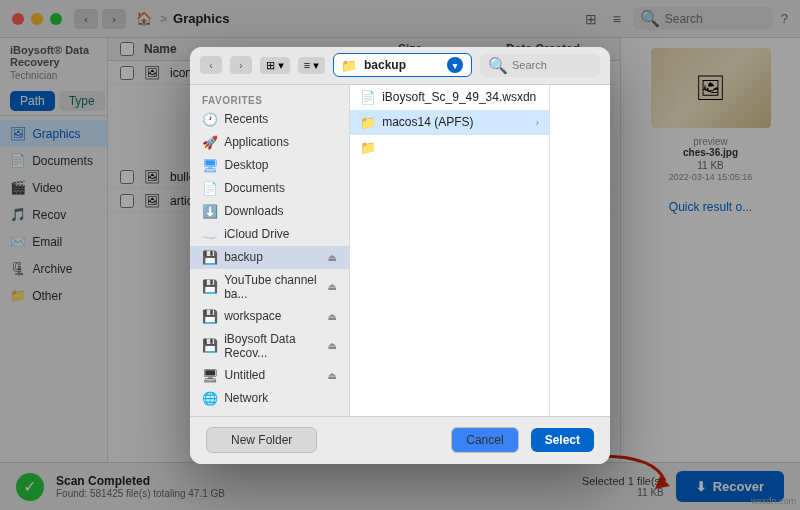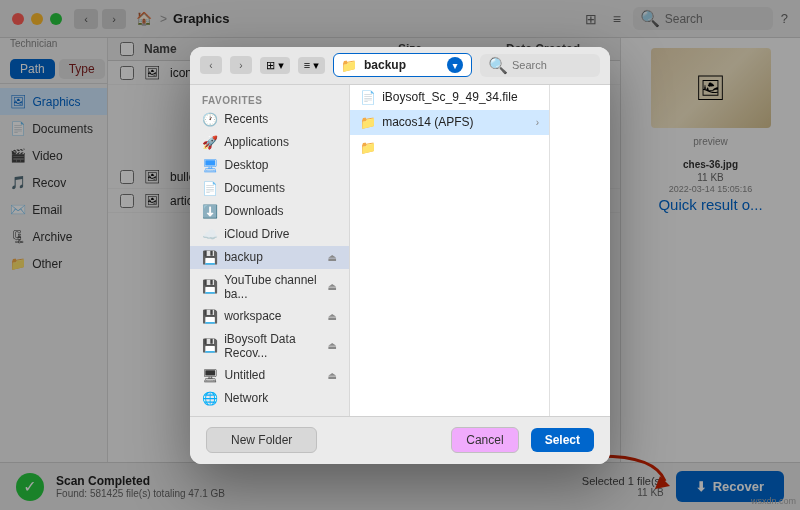--- a/index.html
+++ b/index.html
@@ -154,21 +154,21 @@
       display: flex;
       flex-direction: column;
       overflow: hidden;
     }
     .tab-btn {
       font-size: 12px;
       padding: 3px 10px;
       border-radius: 5px;
       cursor: pointer;
       background: #e0e0e0;
-      color: #7f1d1d;
+      color: #0f766e;
       border: none;
     }
     .tab-btn.active {
       background: #0066cc;
       color: white;
     }
 
     
     .file-table {
       flex: 1;
@@ -232,25 +232,25 @@
       font-size: 10px;
       color: #888;
       text-align: center;
     }
     .preview-filename {
       font-size: 10px;
       font-weight: 600;
       color: #333;
       text-align: center;
       word-break: break-all;
-      margin-top: 12px;
+      margin-top: 0;
     }
     .preview-size { font-size: 10px; color: #666; margin-top: 2px; }
     .preview-date { font-size: 9px; color: #888; margin-top: 1px; }
-    .preview-tag { font-size: 15px; color: #0066cc; margin-top: 2px; }
+    .preview-tag { font-size: 12px; color: #0066cc; margin-top: 18px; }
 
     
     .bottom-bar {
       height: 48px;
       background: #e8e8e8;
       border-top: 1px solid #d0d0d0;
       display: flex;
       align-items: center;
       padding: 0 16px;
       gap: 12px;
@@ -469,21 +469,21 @@
       background: #d8d8d8;
       border: 1px solid #c0c0c0;
       border-radius: 6px;
       padding: 5px 24px;
       font-size: 12px;
       cursor: pointer;
       color: #333;
     }
     .modal-spacer { flex: 1; }
     .modal-cancel-btn {
-      background: #f0abfc;
+      background: #3b82f6;
       border: 1px solid #c0c0c0;
       border-radius: 6px;
       padding: 5px 14px;
       font-size: 12px;
       cursor: pointer;
       color: #333;
     }
     .modal-select-btn {
       background: #0066cc;
       border: none;
@@ -530,20 +530,21 @@
         <span>🔍</span>
         <input type="text" placeholder="Search" style="">
       </div>
       <span class="question-icon">?</span>
     </div>
   </div>
 
   <div class="main-content">
 
     <div class="sidebar">
+      <div style="padding: 6px 10px 2px; font-size: 11px; font-weight: 700; color: #555;">iBoysoft® Data Recovery</div>
       <div style="padding: 0 10px 6px; font-size: 10px; color: #888;">Technician</div>
 
       <div style="display:flex; gap:4px; padding: 4px 10px; border-bottom: 1px solid #d8d8d8; margin-bottom: 4px;">
         <button class="tab-btn active">Path</button>
         <button class="tab-btn">Type</button>
       </div>
 
       <div class="sidebar-item active">
         <span class="sidebar-icon">🖼</span>
         <span class="sidebar-label">Graphics</span>
@@ -716,21 +717,21 @@
           <div class="modal-sidebar-item">
             <span class="modal-sidebar-icon">🌐</span>
             <span class="modal-sidebar-label">Network</span>
           </div>
         </div>
 
         <div class="modal-right">
           <div class="modal-column">
             <div class="modal-file-row">
               <span class="modal-file-icon">📄</span>
-              <span class="modal-file-name">iBoysoft_Sc_9_49_34.file</span>
+              <span class="modal-file-name">iBoysoft_Sc_9_49_34.wsxdn</span>
             </div>
             <div class="modal-file-row selected">
               <span class="modal-file-icon" style="color:#3399ff;">📁</span>
               <span class="modal-file-name">macos14 (APFS)</span>
               <span class="modal-file-arrow">›</span>
             </div>
             <div class="modal-file-row">
               <span class="modal-file-icon" style="color:#3399ff;">📁</span>
             </div>
           </div>

